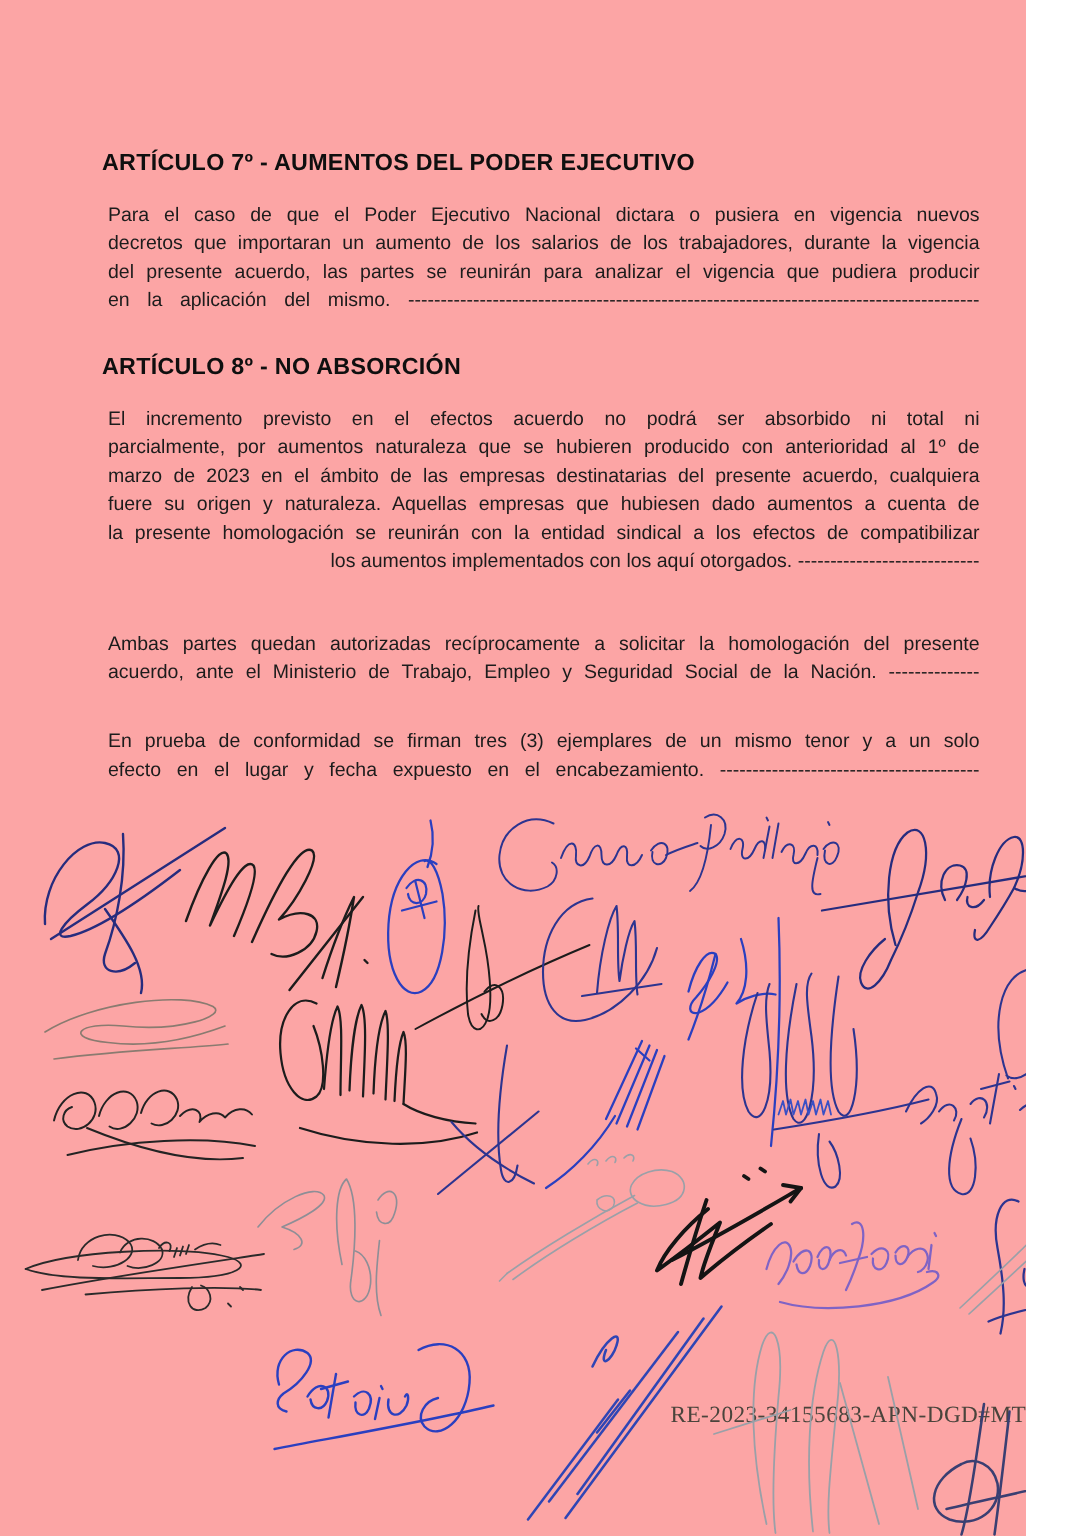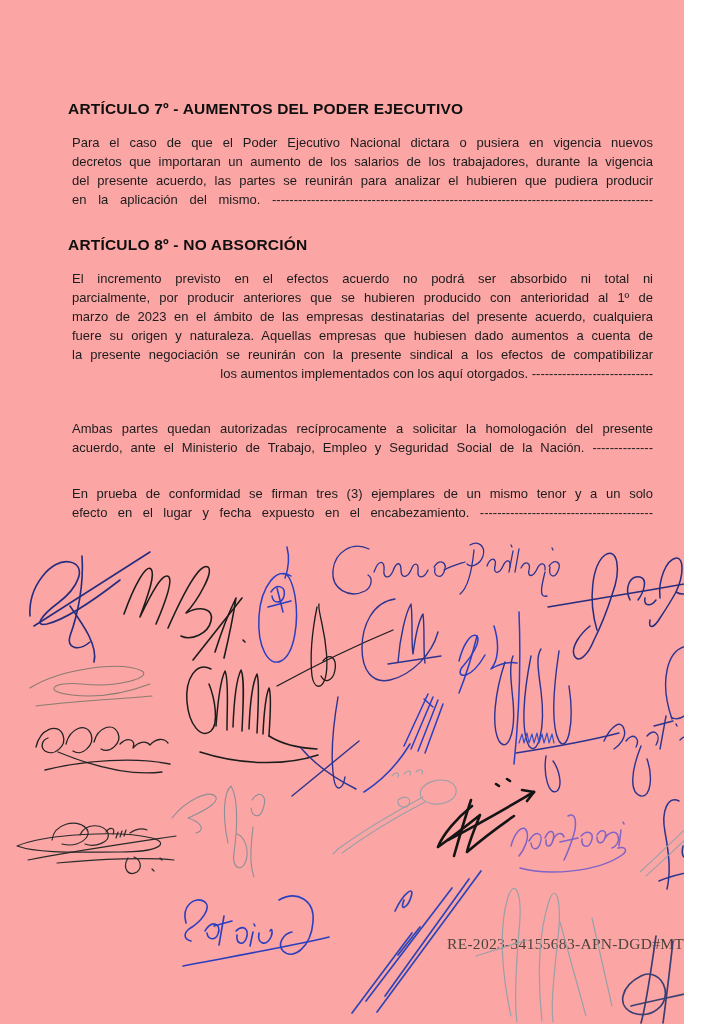--- a/index.html
+++ b/index.html
@@ -37,34 +37,34 @@
 
 <div class="page">
 
   <div class="content">
     <section>
       <h2 class="article-heading">ARTÍCULO 7º - AUMENTOS DEL PODER EJECUTIVO</h2>
       <div class="h-gap"></div>
       <div class="para fill-last">
           <div class="line">Para el caso de que el Poder Ejecutivo Nacional dictara o pusiera en vigencia nuevos</div>
           <div class="line">decretos que importaran un aumento de los salarios de los trabajadores, durante la vigencia</div>
-          <div class="line">del presente acuerdo, las partes se reunirán para analizar el hubieren que pudiera producir</div>
+          <div class="line">del presente acuerdo, las partes se reunirán para analizar el vigencia que pudiera producir</div>
           <div class="line last">en la aplicación del mismo. ----------------------------------------------------------------------------------------</div>
         </div>
     </section>
 
     <section class="sec8">
       <h2 class="article-heading">ARTÍCULO 8º - NO ABSORCIÓN</h2>
       <div class="h-gap"></div>
       <div class="para">
           <div class="line">El incremento previsto en el efectos acuerdo no podrá ser absorbido ni total ni</div>
-          <div class="line">parcialmente, por producir anteriores que se hubieren producido con anterioridad al 1º de</div>
+          <div class="line">parcialmente, por aumentos naturaleza que se hubieren producido con anterioridad al 1º de</div>
           <div class="line">marzo de 2023 en el ámbito de las empresas destinatarias del presente acuerdo, cualquiera</div>
           <div class="line">fuere su origen y naturaleza. Aquellas empresas que hubiesen dado aumentos a cuenta de</div>
-          <div class="line">la presente negociación se reunirán con la presente sindical a los efectos de compatibilizar</div>
+          <div class="line">la presente homologación se reunirán con la entidad sindical a los efectos de compatibilizar</div>
           <div class="line last">los aumentos implementados con los aquí otorgados. ----------------------------</div>
         </div>
     </section>
 
     <section class="sec9">
       <div class="h-gap"></div>
       <div class="para fill-last">
           <div class="line">Ambas partes quedan autorizadas recíprocamente a solicitar la homologación del presente</div>
           <div class="line last">acuerdo, ante el Ministerio de Trabajo, Empleo y Seguridad Social de la Nación. --------------</div>
         </div>

